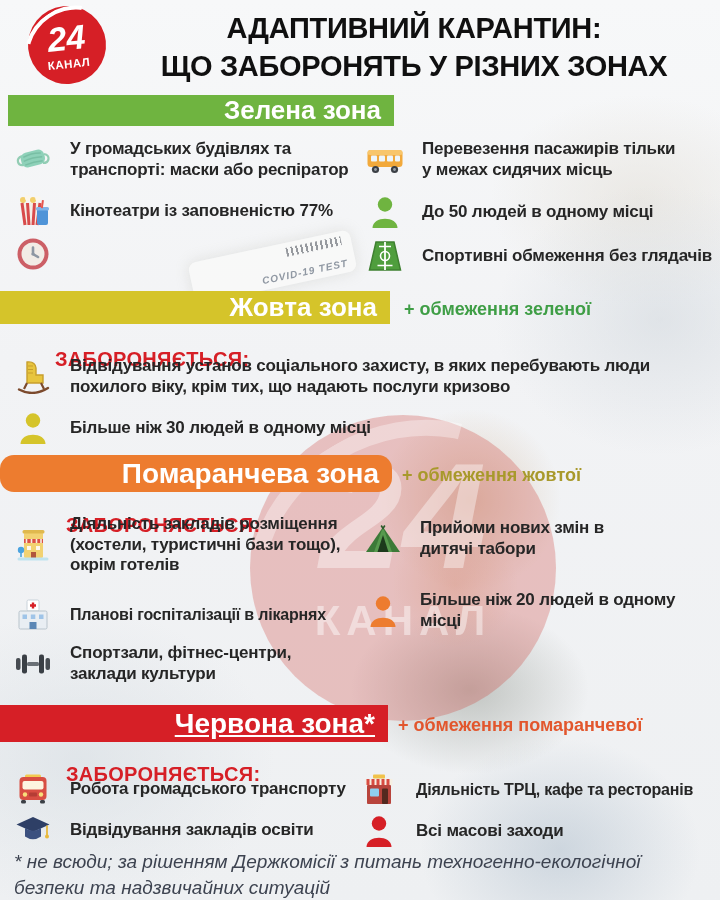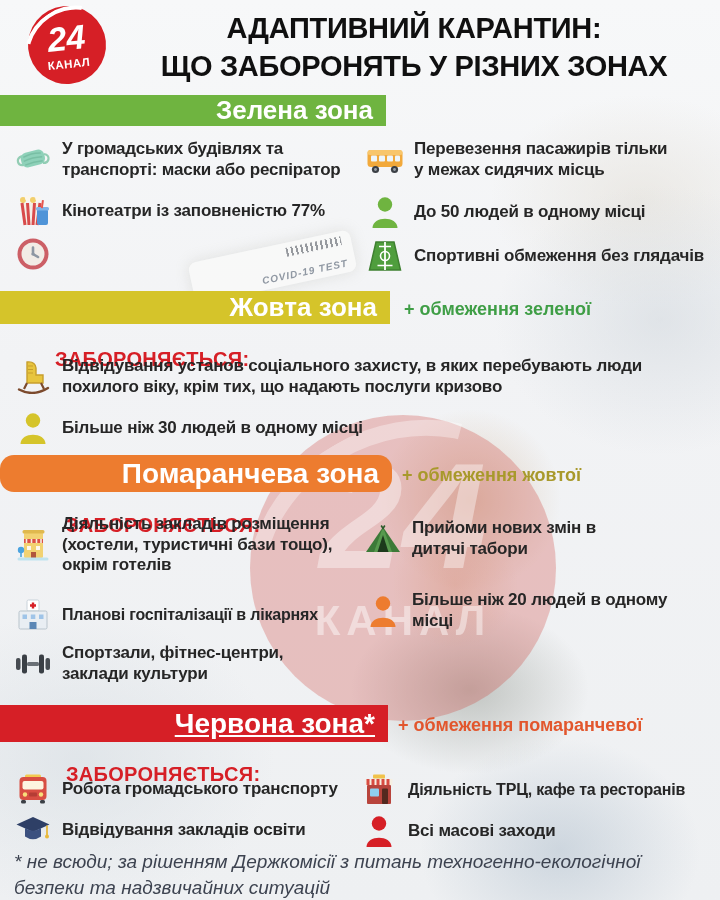--- a/index.html
+++ b/index.html
@@ -42,32 +42,32 @@
   .logo-24 { position:absolute; left:0; right:0; top:13px; text-align:center;
     color:#fff; font-size:34px; font-weight:bold; font-style:italic; }
   .logo-kanal { position:absolute; left:0; right:0; top:52px; text-align:center;
     color:#fff; font-size:11.5px; font-weight:bold; letter-spacing:0.5px; }
   .page-title { position:absolute; left:118px; top:10px; width:592px; text-align:center;
     font-size:29px; line-height:1.3; font-weight:bold; color:#101010; letter-spacing:-0.3px; }
 
   
   .zone-bar { position:absolute; left:0; display:flex; align-items:center; justify-content:flex-end;
     padding-right:13px; box-sizing:border-box; color:#fff; font-weight:bold; }
-  .bar-green  { background:#6fb440; }
+  .bar-green  { background:#6fb440;margin-left:8px; }
   .bar-yellow { background:#d5c42a; }
   .bar-orange { background:#ed7c2f;border-radius:14px; }
   .bar-red    { background:#d61f26;text-decoration:underline; }
   .annotation { position:absolute; font-weight:bold; font-size:18px; }
   .ann-green  { color:#3f9e46; }
   .ann-olive  { color:#a8992b; }
   .ann-redorange { color:#e2562d; }
   .forbidden { position:absolute; color:#d61f26; font-weight:bold; font-size:20px; letter-spacing:0.3px;margin-top:16px; }
 
   
-  .item { position:absolute; display:flex; align-items:center; gap:8px; }
+  .item { position:absolute; display:flex; align-items:center; gap:16px; }
   .item .icon { flex:0 0 42px; display:flex; align-items:center; justify-content:center; }
   .item .txt { font-size:17px; font-weight:bold; line-height:1.22; color:#262626;
     white-space:pre-line; letter-spacing:-0.2px; }
   .item .txt.fit { font-size:16px; }
 
   .footer-note { position:absolute; left:14px; top:849px; width:660px;
     font-size:19px; font-style:italic; line-height:1.35; color:#3d4350; white-space:pre-line; }
 </style>
 </head>
 <body>

